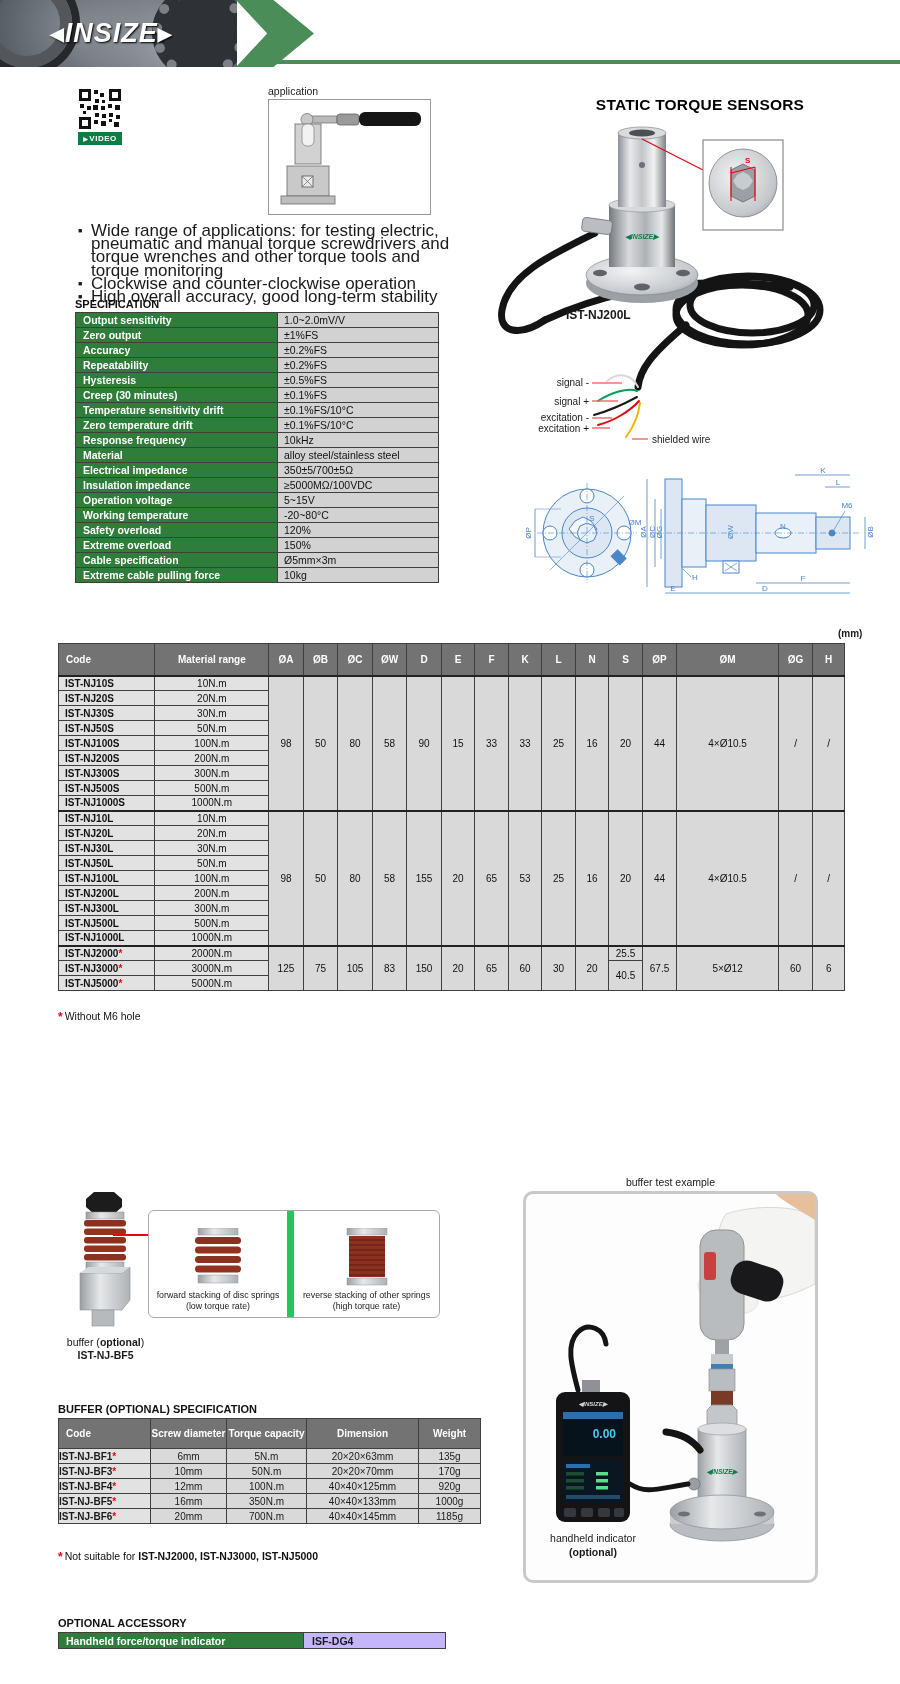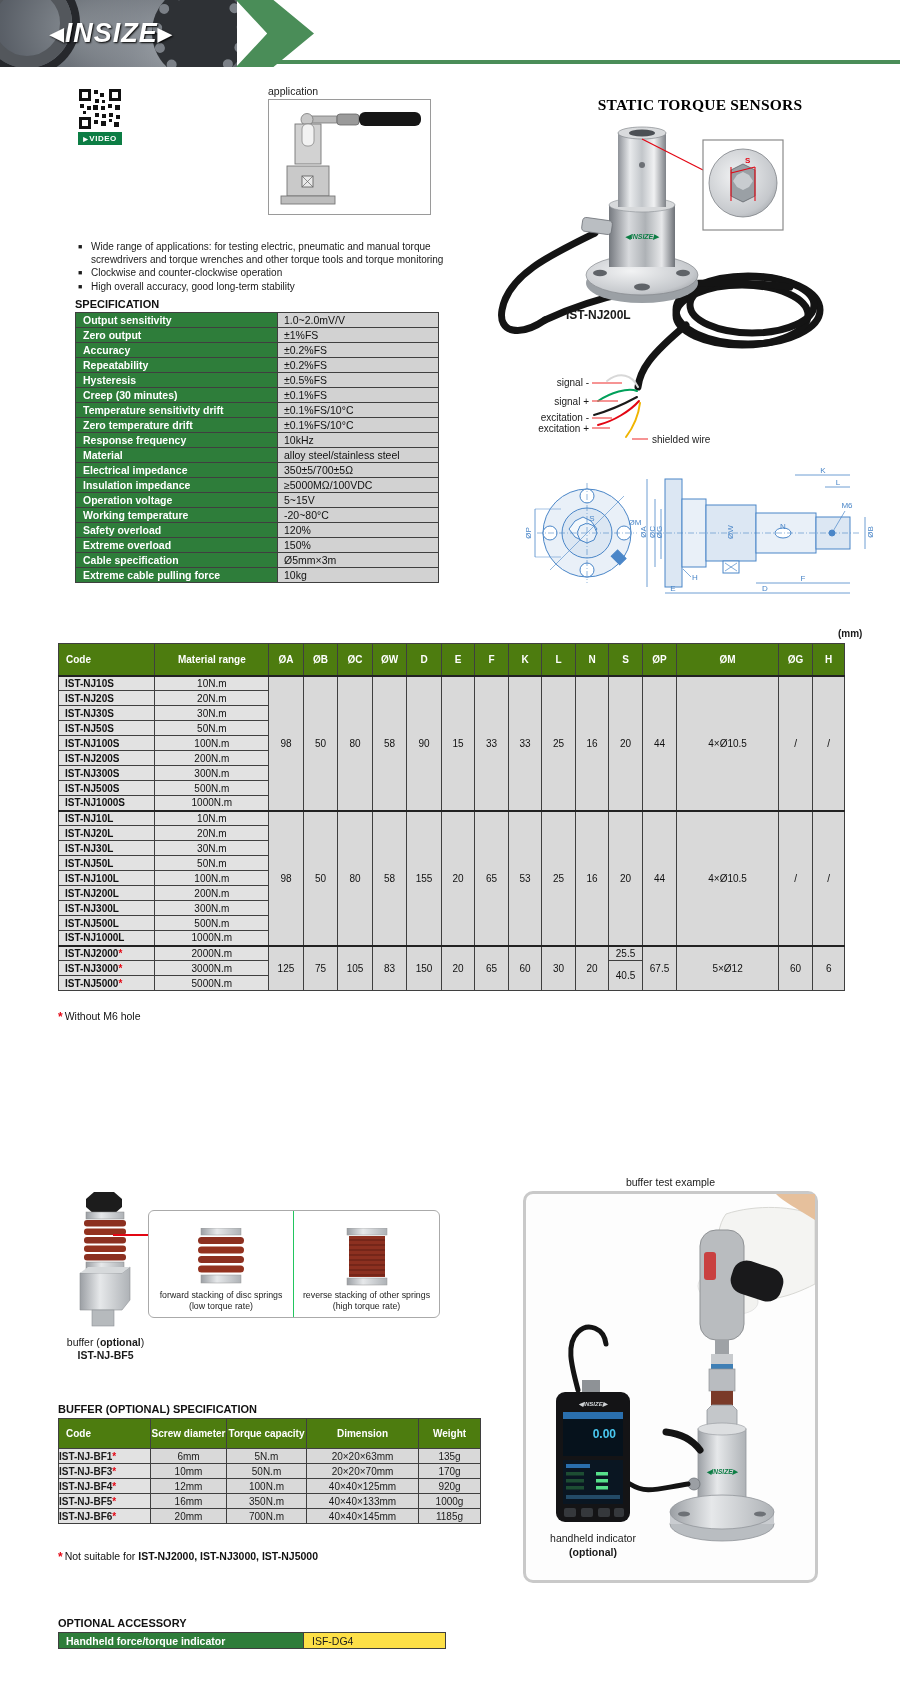--- a/index.html
+++ b/index.html
@@ -26,39 +26,39 @@
   .qr-wrap { position:absolute; left:78px; top:88px; width:44px; }
   .video-badge { margin-top:-2px; width:44px; height:13px; background:#0c7d44; color:#fff;
     font-size:8px; font-weight:bold; letter-spacing:.5px; display:flex; align-items:center; justify-content:center; gap:1px; }
   .video-badge .tri { font-size:6px; }
 
   
   .app-label { position:absolute; left:268px; top:85px; width:163px; text-align:left; font-size:10.5px; color:#222; }
   .app-box { position:absolute; left:268px; top:99px; width:163px; height:116px; border:1px solid #9a9a9a; background:#fff; }
 
   
-  .features { position:absolute; left:78px; top:240px; width:375px; list-style:none; font-size:10px; line-height:13.2px; }
+  .features { position:absolute; left:78px; top:224px; width:375px; list-style:none; font-size:17px; line-height:13.2px; }
   .features li { padding-left:13px; position:relative; }
   .features li::before { content:"■"; position:absolute; left:0; top:0; font-size:7px; line-height:13px; }
 
   
   .sec-title { position:absolute; font-size:11px; font-weight:bold; color:#111; }
 
   
   table { border-collapse:collapse; table-layout:fixed; }
   td, th { border:1px solid #3f3f3f; overflow:hidden; white-space:nowrap; }
-  th { background:#4d7c0f; color:#fff; font-weight:bold; }
+  th { background:#737373; color:#fff; font-weight:bold; }
   .spec-table { position:absolute; left:75px; top:312px; width:363px; }
   .spec-table td { height:15px; font-size:10.5px;margin-top:8px; }
   .spec-table td.sl { background:#2e7d3a; color:#fff; font-weight:bold; padding-left:7px; }
   .spec-table td.sv { background:#d2d2d2; padding-left:6px; color:#111; }
 
   
   .main-title { position:absolute; left:520px; top:96px; width:360px; text-align:center;
-    font-size:15.5px; font-weight:bold; letter-spacing:.2px; color:#000;font-family:Liberation Serif, serif; }
+    font-size:15.5px; font-weight:bold; letter-spacing:.2px; color:#000; }
   .model-label { position:absolute; left:566px; top:308px; font-size:12px; font-weight:bold; }
 
   
   .mm-label { position:absolute; left:838px; top:628px; font-size:10px; font-weight:bold; }
   .dim-table { position:absolute; left:58px; top:643px; width:787px; }
   .dim-table th { font-size:10px; height:32px; }
   .dim-table th.h-code { text-align:left; padding-left:7px; }
   .dim-table th.h-wrap { white-space:normal; line-height:11px; }
   .dim-table td { height:15px; font-size:10px; background:#d9d9d9; text-align:center; color:#111; }
   .dim-table td.code { text-align:left; padding-left:6px; font-weight:bold; background:#e2e2e2; }
@@ -67,39 +67,39 @@
   .star { color:#e30613; font-weight:bold; }
 
   .footnote { position:absolute; font-size:10.5px; color:#111; }
   .footnote .fstar { color:#e30613; font-weight:bold; font-size:12px; vertical-align:-1px; margin-right:2px; }
 
   
   .buffer-label { position:absolute; left:38px; top:1336px; width:135px; text-align:center; font-size:10.5px; line-height:13px; }
   .buffer-redline { position:absolute; left:113px; top:1234px; width:36px; height:2px; background:#e30613; }
   .spring-box { position:absolute; left:148px; top:1210px; width:292px; height:108px; border:1px solid #aaa; border-radius:6px; background:#fff; display:flex; }
   .spring-half { width:50%; height:100%; display:flex; flex-direction:column; align-items:center; justify-content:flex-end; padding-bottom:6px; }
-  .spring-half.first { border-right:1px solid #22c55e; }
+  .spring-half.first { border-right:7px solid #22c55e; }
   .spring-cap { font-size:8.8px; line-height:10.5px; text-align:center; color:#222; margin-top:4px; }
 
   .buf-table { position:absolute; left:58px; top:1418px; width:422px; }
   .buf-table th { font-size:10px; height:30px; white-space:normal; line-height:11px; }
   .buf-table th.h-code { text-align:left; padding-left:7px; }
   .buf-table td { height:15px; font-size:10px; background:#d9d9d9; text-align:center; }
   .buf-table td.code { text-align:left; font-weight:bold; background:#e2e2e2; }
 
   
   .test-title { position:absolute; left:523px; top:1176px; width:295px; text-align:center; font-size:10.5px; }
   .test-box { position:absolute; left:523px; top:1191px; width:295px; height:392px; background:#fdfdfd;
     border:3px solid #c9c9c9; border-radius:10px; }
 
   
   .acc-table { position:absolute; left:58px; top:1632px; width:387px; }
   .acc-table td { height:16px; font-size:10.5px;margin-left:38px; }
   .acc-table td.al { background:#2e7d3a; color:#fff; font-weight:bold; padding-left:7px; }
-  .acc-table td.av { background:#fde047; font-weight:normal; padding-left:8px; }
+  .acc-table td.av { background:#c4b5fd; font-weight:bold; padding-left:8px; }
 
   svg text { font-family:"Liberation Sans", sans-serif; }
 </style>
 </head>
 <body>
 
 <div id="page">
 
   <div class="hdr-photo">
     <div class="gear1"></div>

